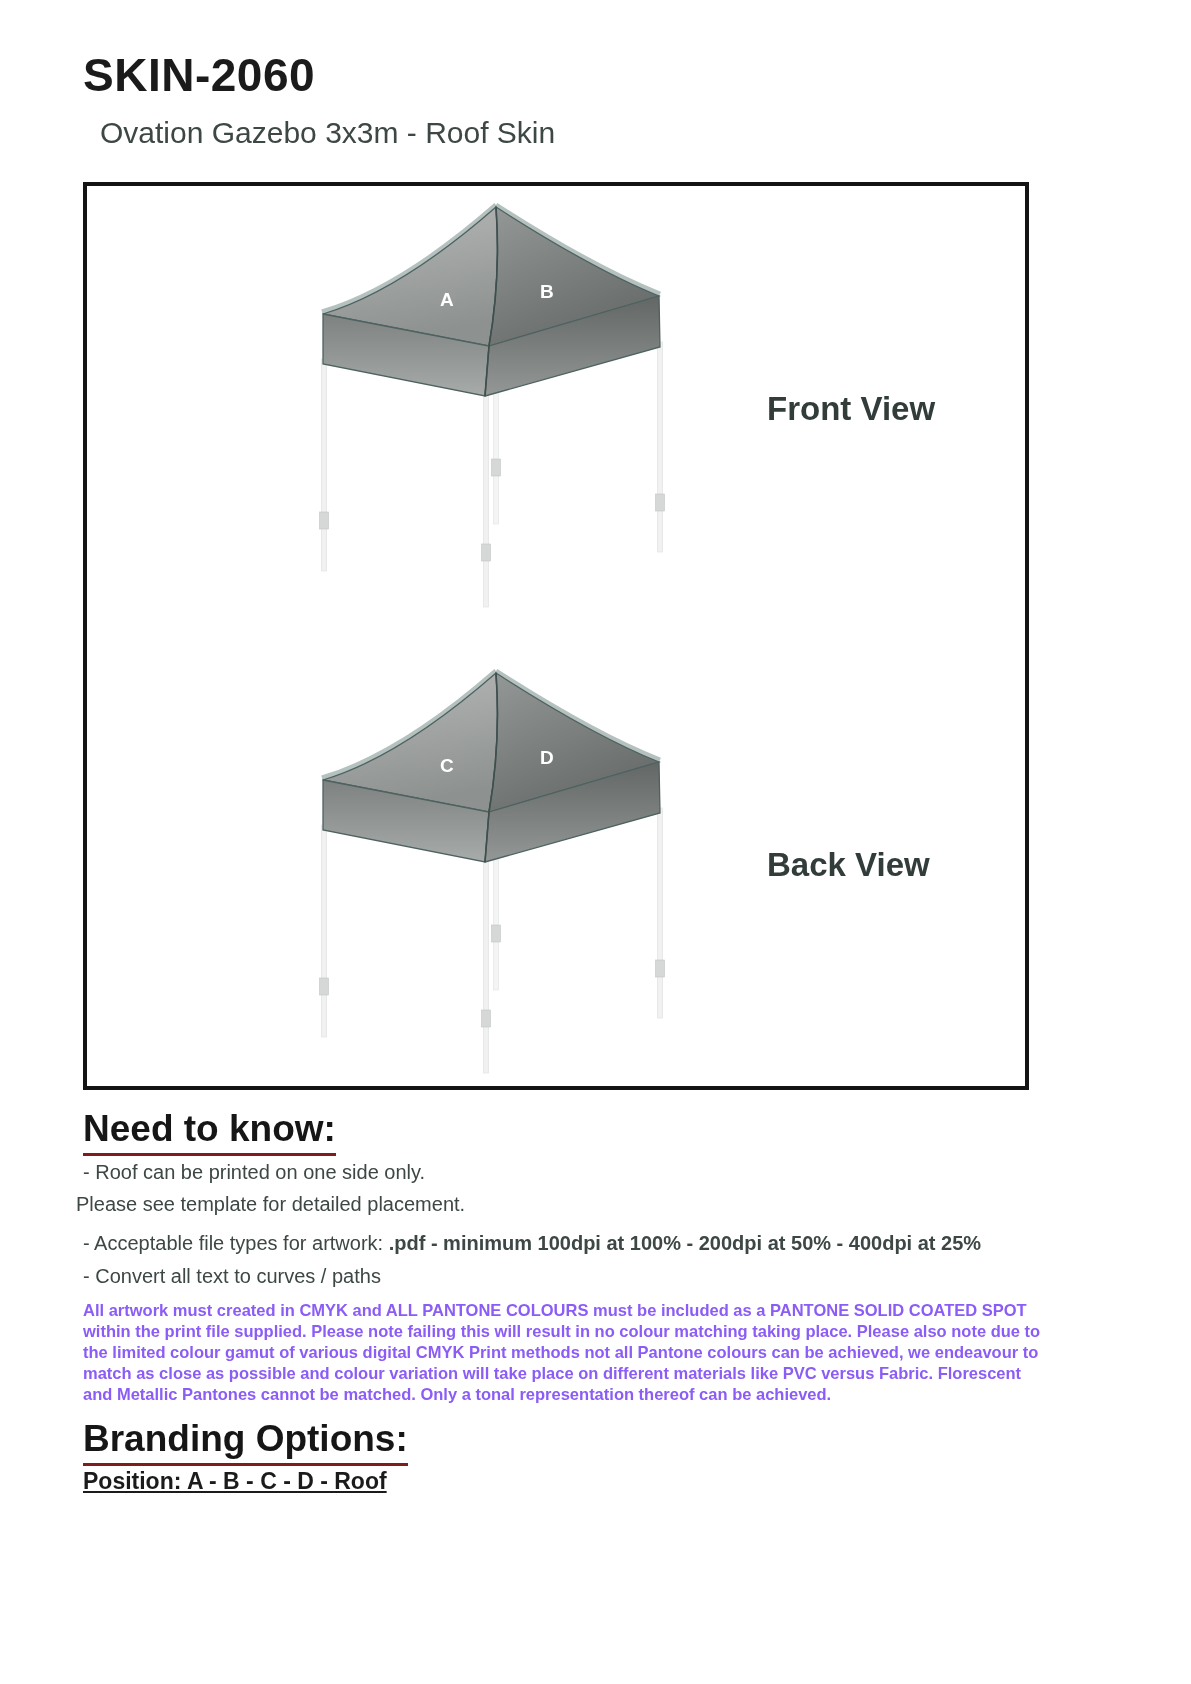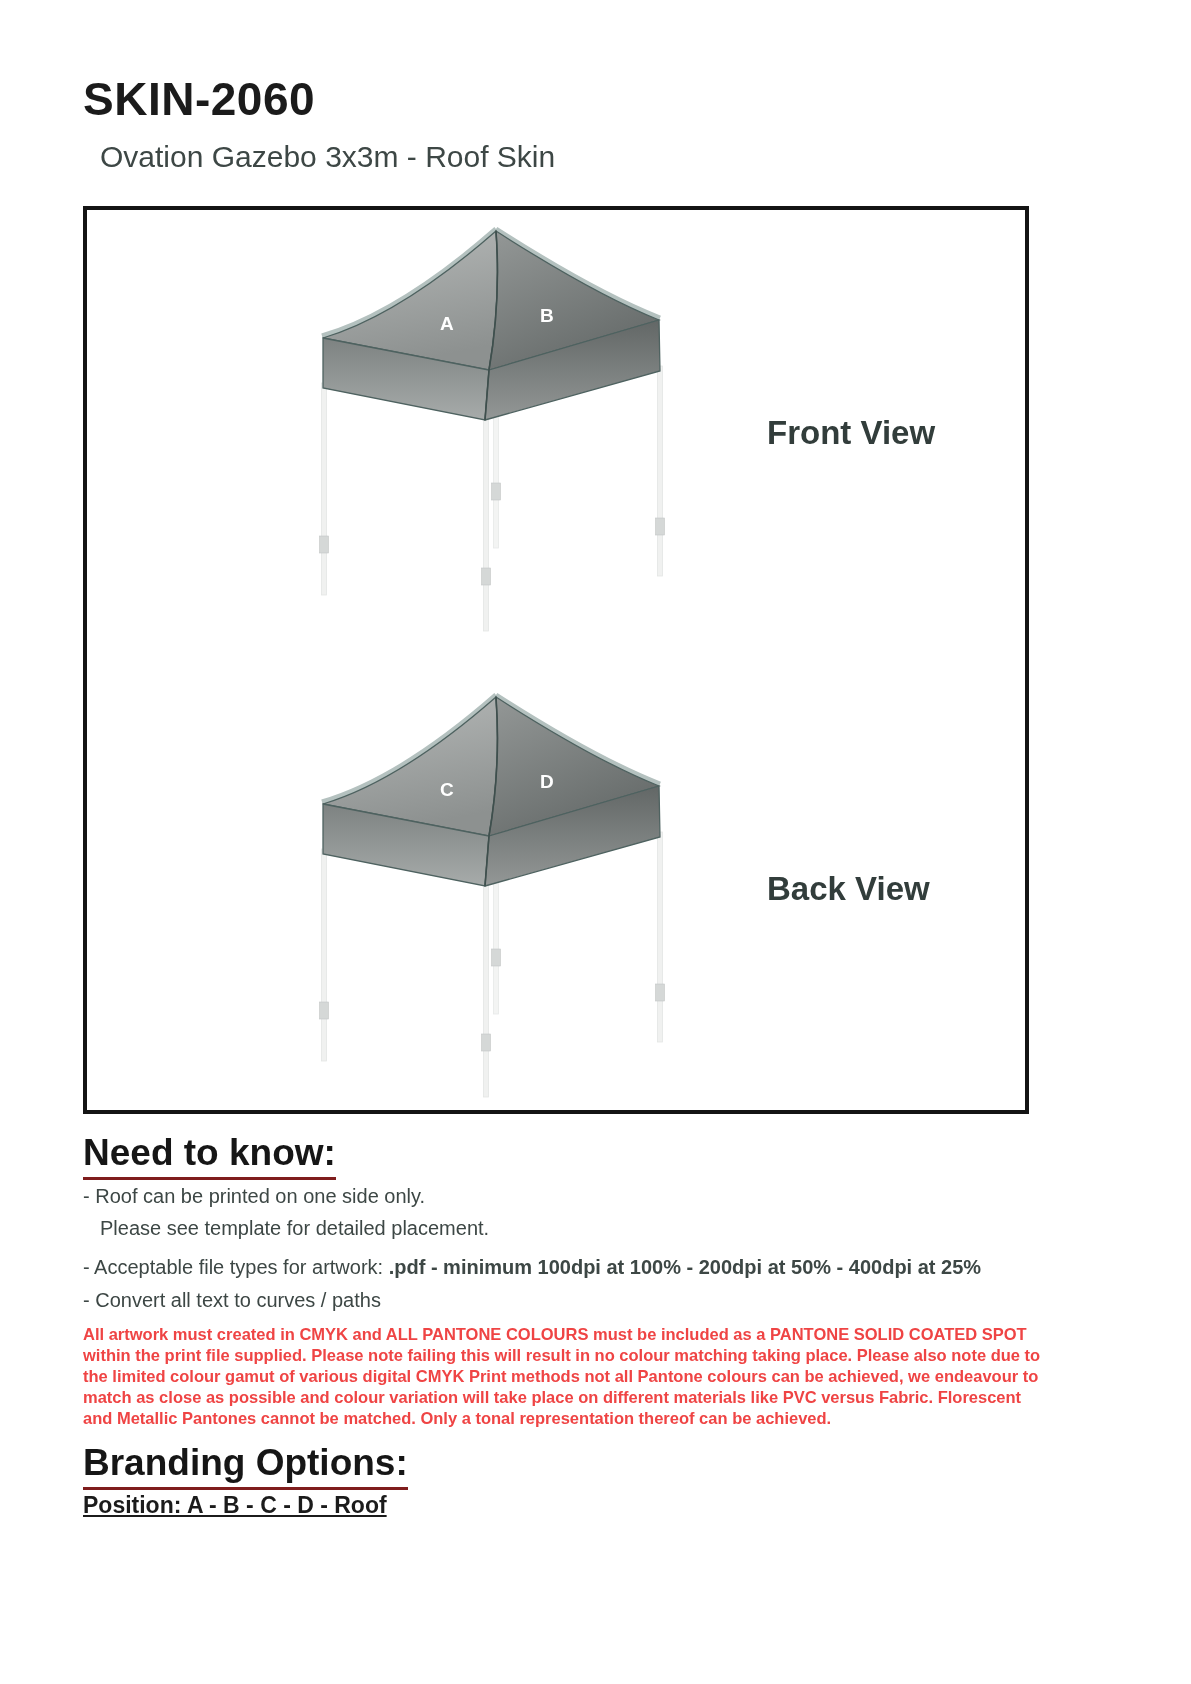--- a/index.html
+++ b/index.html
@@ -4,21 +4,21 @@
 <style>
   * { margin:0; padding:0; box-sizing:border-box; }
   html,body { background:#ffffff; }
   .page {
     position:relative;
     width:1191px; height:1684px;
     background:#ffffff;
     font-family:"Liberation Sans", sans-serif;
     overflow:hidden;
   }
-  .abs { position:absolute;margin-top:24px; }
+  .abs { position:absolute; }
 
   .page-title {
     left:83px; top:52px;
     font-size:46px; font-weight:bold; color:#1b1b1b;
     letter-spacing:0.5px; line-height:1;
   }
   .page-subtitle {
     left:100px; top:118px;
     font-size:30px; font-weight:400; color:#3d4745; line-height:1;
   }
@@ -49,29 +49,29 @@
     padding-bottom:6px;
   }
   .h-need { left:83px; top:1110px; }
   .h-brand { left:83px; top:1420px; }
 
   .note-line {
     left:83px;
     font-size:20px; color:#3d4745; line-height:1.2; white-space:nowrap;
   }
   .note-1 { top:1160px; }
-  .note-2 { top:1192px; left:100px;text-align:right; }
+  .note-2 { top:1192px; left:76px;text-align:right; }
   .note-3 { top:1231px;text-align:right; }
   .note-4 { top:1264px; }
   .note-bold { font-weight:bold; color:#3d4745; }
 
   .warning-text {
     left:83px; top:1300px; width:958px;
     font-size:16.5px; font-weight:bold; line-height:21px;
-    color:#ef4444;
+    color:#8b5cf6;
   }
 
   .brand-position {
     left:83px; top:1468px;
     font-size:23px; font-weight:bold; color:#1b1b1b; line-height:1.2;text-decoration:underline;
   }
   .brand-size {
     left:83px; top:1498px;
     font-size:23px; font-weight:400; color:#3d4745; line-height:1.2;
   }

